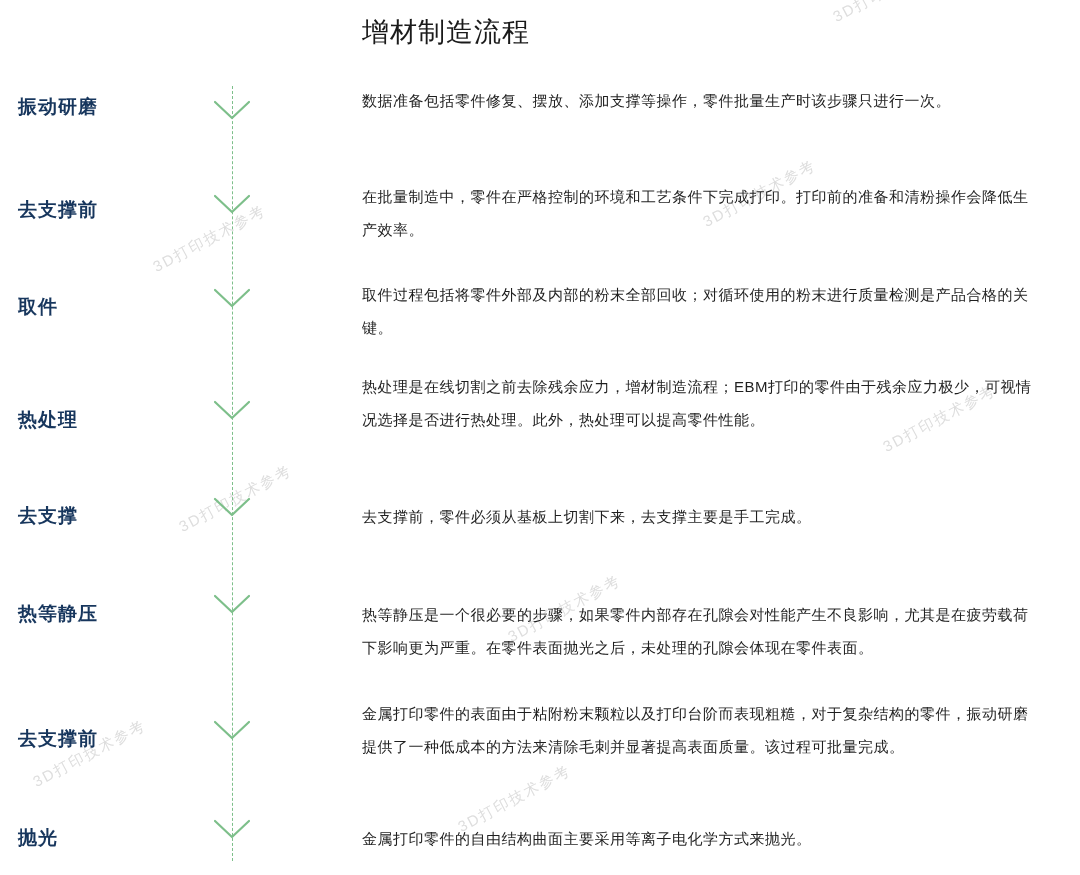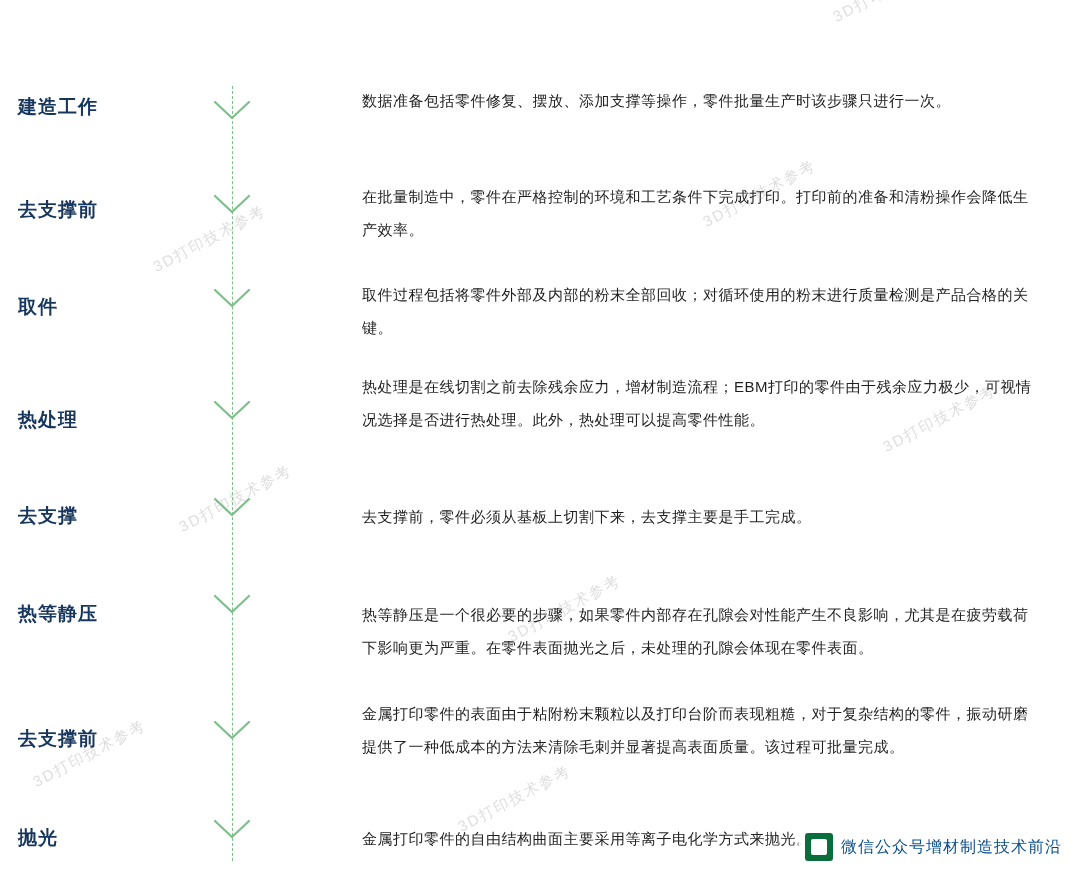--- a/index.html
+++ b/index.html
@@ -122,20 +122,21 @@
       <div class="wm" style="left: 150px; top: 260px;">3D打印技术参考</div>
       <div class="wm" style="left: 176px; top: 520px;">3D打印技术参考</div>
       <div class="wm" style="left: 30px; top: 775px;">3D打印技术参考</div>
       <div class="wm" style="left: 505px; top: 630px;">3D打印技术参考</div>
       <div class="wm" style="left: 455px; top: 820px;">3D打印技术参考</div>
       <div class="wm" style="left: 880px; top: 440px;">3D打印技术参考</div>
       <div class="wm" style="left: 830px; top: 10px;">3D打印技术参考</div>
       <div class="wm" style="left: 700px; top: 215px;">3D打印技术参考</div>
     </div>
 
+  <div id="title">增材制造流程</div>
 
   <div id="timeline"></div>
 
   <div id="chevron-layer">
       <div class="chev" style="top: 100px;">
         <svg width="38" height="22" viewBox="0 0 38 22">
           <path d="M2 2 L19 18 L36 2" fill="none" stroke="#7dbf8a" stroke-width="2.2" stroke-linecap="round" stroke-linejoin="round"></path>
         </svg>
       </div>
       <div class="chev" style="top: 194px;">
@@ -169,36 +170,32 @@
         </svg>
       </div>
       <div class="chev" style="top: 819px;">
         <svg width="38" height="22" viewBox="0 0 38 22">
           <path d="M2 2 L19 18 L36 2" fill="none" stroke="#7dbf8a" stroke-width="2.2" stroke-linecap="round" stroke-linejoin="round"></path>
         </svg>
       </div>
     </div>
 
   <div id="steps-layer">
-      <div class="step-label" style="top: 94px;">建造工作</div>
+      <div class="step-label" style="top: 94px;">振动研磨</div>
       <div class="step-text" style="top: 84px;">数据准备包括零件修复、摆放、添加支撑等操作，零件批量生产时该步骤只进行一次。</div>
       <div class="step-label" style="top: 197px;">去支撑前</div>
       <div class="step-text" style="top: 180px;">在批量制造中，零件在严格控制的环境和工艺条件下完成打印。打印前的准备和清粉操作会降低生产效率。</div>
       <div class="step-label" style="top: 294px;">取件</div>
       <div class="step-text" style="top: 278px;">取件过程包括将零件外部及内部的粉末全部回收；对循环使用的粉末进行质量检测是产品合格的关键。</div>
       <div class="step-label" style="top: 407px;">热处理</div>
       <div class="step-text" style="top: 370px;">热处理是在线切割之前去除残余应力，增材制造流程；EBM打印的零件由于残余应力极少，可视情况选择是否进行热处理。此外，热处理可以提高零件性能。</div>
       <div class="step-label" style="top: 503px;">去支撑</div>
       <div class="step-text" style="top: 500px;">去支撑前，零件必须从基板上切割下来，去支撑主要是手工完成。</div>
       <div class="step-label" style="top: 601px;">热等静压</div>
       <div class="step-text" style="top: 570px; margin-top: 28px;">热等静压是一个很必要的步骤，如果零件内部存在孔隙会对性能产生不良影响，尤其是在疲劳载荷下影响更为严重。在零件表面抛光之后，未处理的孔隙会体现在零件表面。</div>
       <div class="step-label" style="top: 726px;">去支撑前</div>
       <div class="step-text" style="top: 697px;">金属打印零件的表面由于粘附粉末颗粒以及打印台阶而表现粗糙，对于复杂结构的零件，振动研磨提供了一种低成本的方法来清除毛刺并显著提高表面质量。该过程可批量完成。</div>
       <div class="step-label" style="top: 825px;">抛光</div>
       <div class="step-text" style="top: 822px;">金属打印零件的自由结构曲面主要采用等离子电化学方式来抛光。</div>
     </div>
 
-  <div id="badge">
-    <span class="qr"></span>
-    <span class="badge-text">微信公众号增材制造技术前沿</span>
-  </div>
 
 </div>
 
 </body></html>

